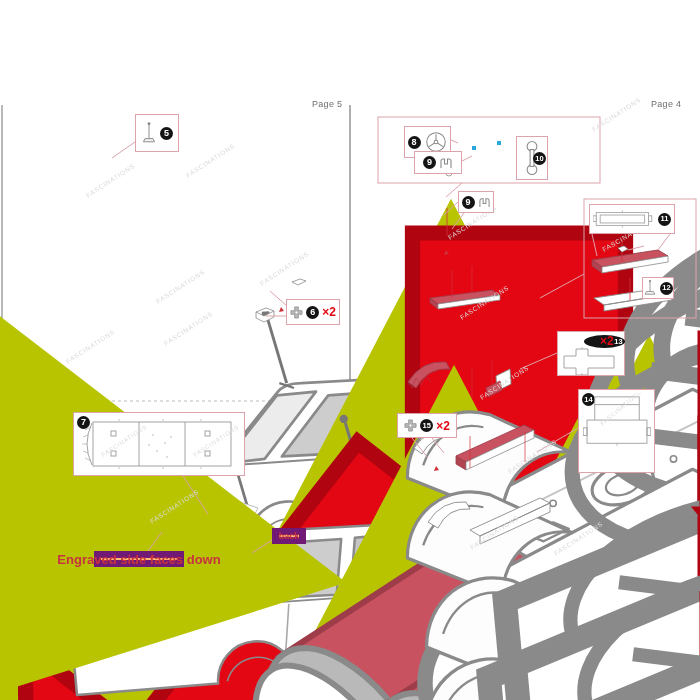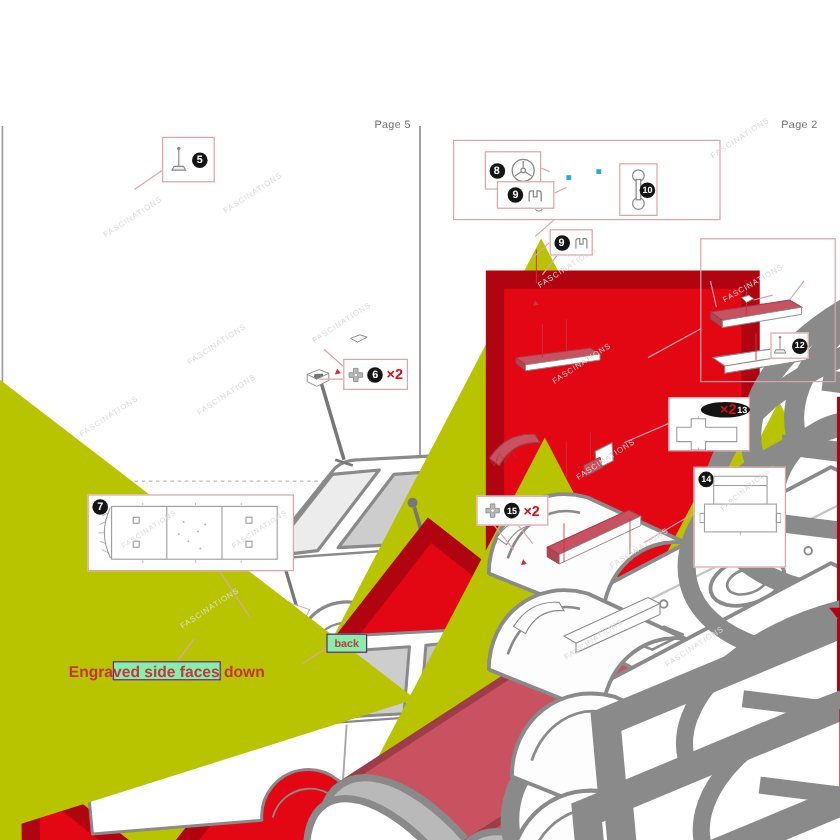--- a/index.html
+++ b/index.html
@@ -7,21 +7,21 @@
          font-family:"Liberation Sans",sans-serif;}
   #art{position:absolute;left:0;top:0;}
   .pagelabel{position:absolute;font-size:9px;color:#6f6f6f;letter-spacing:.3px;}
   .co{position:absolute;border:1px solid #dca3ab;background:#fff;display:flex;
       align-items:center;justify-content:center;gap:3px;box-sizing:border-box;}
   .badge{display:inline-flex;width:13px;height:13px;min-width:13px;border-radius:50%;
          background:#141414;color:#fff;font-size:9px;font-weight:bold;
          align-items:center;justify-content:center;line-height:1;}
   .badge.two{font-size:7.5px;}
   .qty{color:#e30613;font-weight:bold;font-size:12px;font-style:normal;white-space:nowrap;}
-  .note{position:absolute;border:1px solid #701a75;color:#c7333f;background:#86efac;
+  .note{position:absolute;border:7px solid #701a75;color:#c7333f;background:#fdba74;
         font-weight:bold;display:flex;align-items:center;justify-content:center;
         box-sizing:border-box;white-space:nowrap;}
   .abs{position:absolute;}
   svg{display:block;}
 </style>
 </head>
 <body>
 
 <div id="sheet">
 
@@ -289,21 +289,21 @@
     <text transform="translate(462,320) rotate(-33)">FASCINATIONS</text>
     <text transform="translate(482,400) rotate(-33)">FASCINATIONS</text>
     <text transform="translate(510,474) rotate(-33)">FASCINATIONS</text>
     <text transform="translate(472,550) rotate(-33)">FASCINATIONS</text>
     <text transform="translate(556,556) rotate(-33)">FASCINATIONS</text>
     <text transform="translate(594,132) rotate(-33)">FASCINATIONS</text>
   </g>
 </svg>
 
 <div class="pagelabel" style="left:312px;top:99px;">Page 5</div>
-<div class="pagelabel" style="left:651px;top:99px;">Page 2</div>
+<div class="pagelabel" style="left:651px;top:99px;">Page 4</div>
 
 <div class="co" style="left:135px;top:114px;width:44px;height:38px;">
   <svg width="16" height="30" viewBox="0 0 20 30">
     <g stroke="#8a8a8a" stroke-width="1.2" fill="none">
       <path d="M10,5 V22"></path>
           <circle cx="10" cy="3.5" r="1.8" fill="#8a8a8a" stroke="none"></circle>
       <path d="M5,22 h10 l2,4 h-14 z" fill="#f0f0f0"></path>
     </g>
   </svg>
   <span class="badge">5</span>
@@ -378,20 +378,32 @@
   <span class="badge two abs" style="right:1px;top:15px;">10</span>
 </div>
 
 <div class="co" style="left:458px;top:191px;width:36px;height:22px;">
   <span class="badge">9</span>
   <svg width="13" height="11" viewBox="0 0 14 12">
     <path d="M2,11 V4 Q2,2 4,2 h1.5 v5 h3 V2 H10 Q12,2 12,4 v7" fill="none" stroke="#8a8a8a" stroke-width="1.1"></path>
   </svg>
 </div>
 
+<div class="co" style="left:589px;top:204px;width:86px;height:30px;">
+  <svg width="62" height="22" viewBox="0 0 78 26">
+    <g stroke="#9a9a9a" stroke-width="1" fill="#fff">
+      <rect x="4" y="5" width="66" height="16"></rect>
+      <rect x="9" y="8" width="56" height="10"></rect>
+      <rect x="0" y="9" width="4" height="7"></rect>
+          <rect x="70" y="9" width="4" height="7"></rect>
+      <path d="M37,5 v-3 M37,24 v-3" stroke-width=".7"></path>
+    </g>
+  </svg>
+  <span class="badge two">11</span>
+</div>
 
 <div class="co" style="left:642px;top:235px;width:32px;height:22px;margin-top:42px;">
   <svg width="14" height="18" viewBox="0 0 20 26">
     <g stroke="#8a8a8a" stroke-width="1.2" fill="none">
       <path d="M10,4 V18"></path>
           <circle cx="10" cy="3" r="1.6" fill="#8a8a8a" stroke="none"></circle>
       <path d="M5,18 h10 l2,4 h-14 z" fill="#f0f0f0"></path>
     </g>
   </svg>
   <span class="badge two">12</span>

